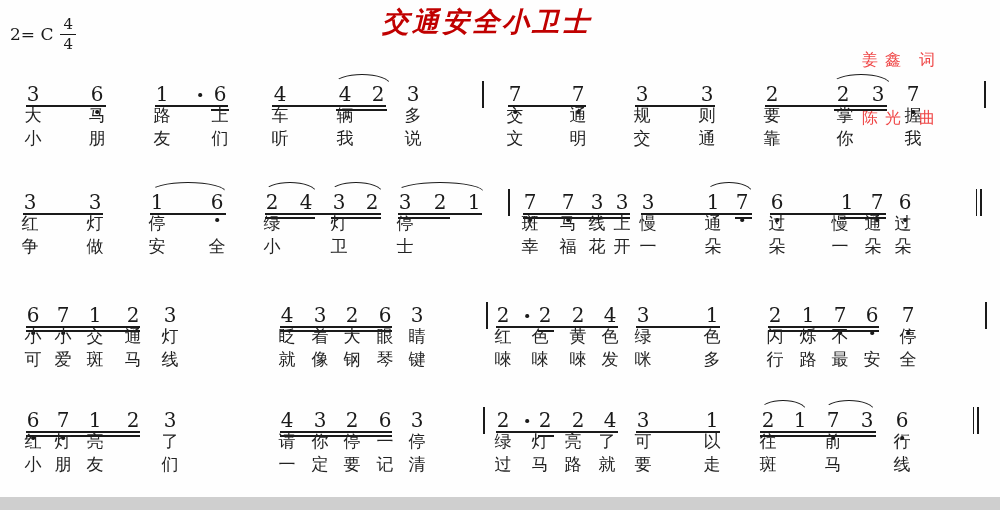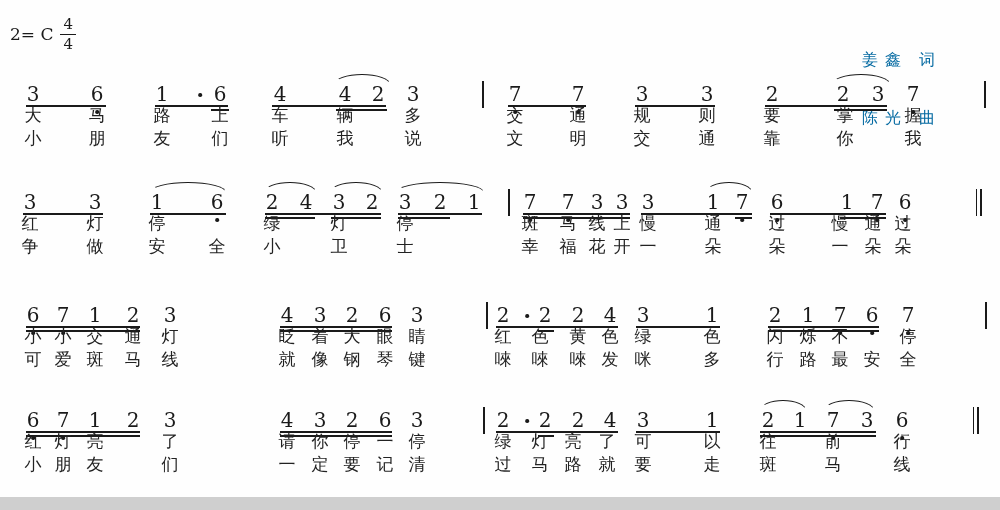--- a/index.html
+++ b/index.html
@@ -63,22 +63,23 @@
 <div class="page">
 
   <div class="keysig">
     <span>2= C</span>
     <span class="frac">
       <span class="num">4</span>
       <span class="den">4</span>
     </span>
   </div>
 
-
-  <div class="credits" style="color: #0369a1;">
+  <h1 class="title" style="color: rgb(192, 0, 0);">交通安全小卫士</h1>
+
+  <div class="credits" style="color: #ef4444;">
     <div>姜 鑫　词</div>
     <div>陈 光　曲</div>
   </div>
 
   <div id="stage">
       <div class="note" style="left: 33px; top: 84px;">3</div>
       <div class="note" style="left: 97px; top: 84px;">6</div>
       <div class="odot" style="left: 97px; top: 110px;"></div>
       <div class="note" style="left: 162px; top: 84px;">1</div>
       <div class="adot" style="left: 200px; top: 93px;"></div>

